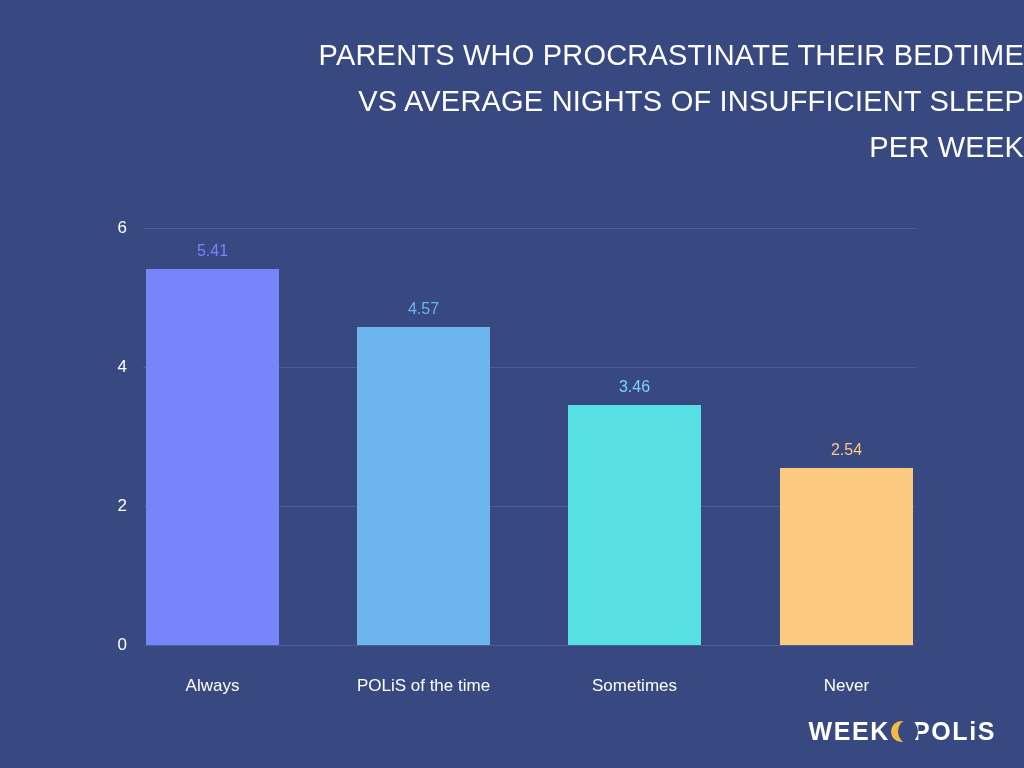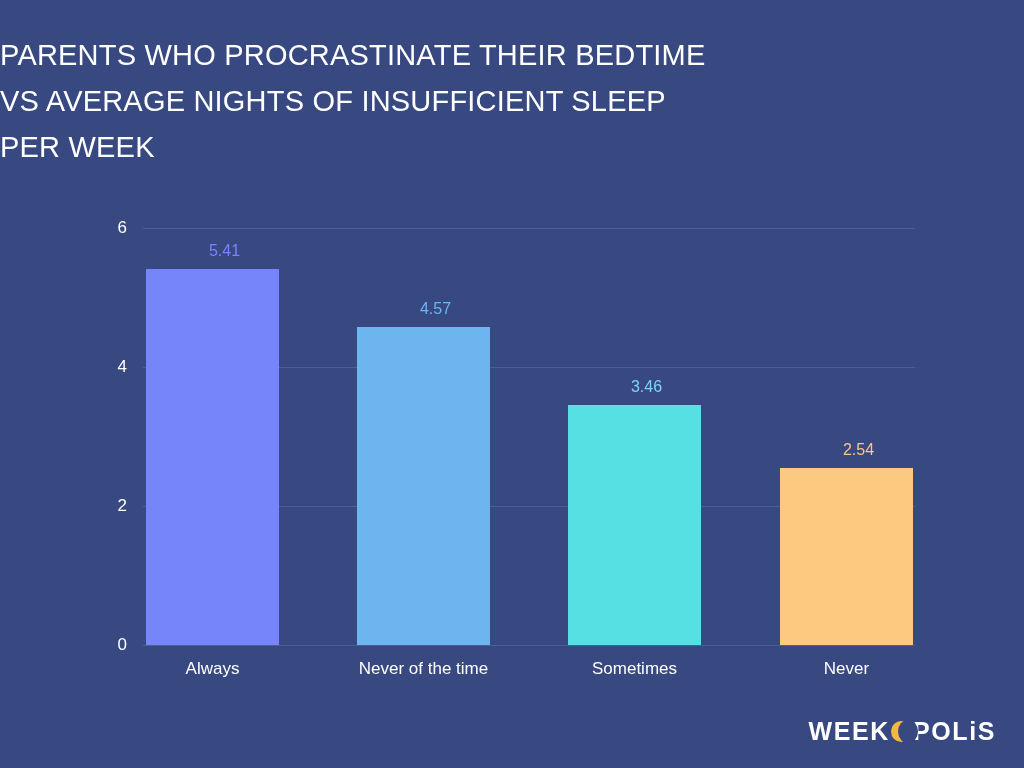--- a/index.html
+++ b/index.html
@@ -12,21 +12,21 @@
     position:relative;
     width:1024px; height:768px;
     background:#384880;
   }
 
   
   #chart-title {
     position:absolute;
     left:0; top:32px;
     width:1024px;
-    text-align:left;
+    text-align:right;
     color:#ffffff;
     font-size:29px;
     font-weight:400;
     line-height:46px;
     letter-spacing:0.2px;
   }
   #chart-title .tline { display:block; }
 
   
   #plot {
@@ -91,34 +91,34 @@
     left:0;
     width:133px;
   }
   .bar-0 { height:376px; background:#7686fa; }
   .bar-1 { height:318px; background:#6db5ee; }
   .bar-2 { height:240px; background:#57e0e4; }
   .bar-3 { height:177px; background:#fcc980; }
 
   .bar-value {
     position:absolute;
-    left:12px;
+    left:0;
     width:133px;
     text-align:center;
     font-size:16px;
     line-height:16px;
   }
   .bv-0 { bottom:386px; color:#7686fa; }
   .bv-1 { bottom:328px; color:#6db5ee; }
   .bv-2 { bottom:250px; color:#7dd3fc;margin-top:31px; }
   .bv-3 { bottom:187px; color:#fcc980;margin-top:8px; }
 
   .bar-category {
     position:absolute;
-    top:432px;
+    top:449px;
     left:-40px;
     width:213px;
     text-align:center;
     color:#ffffff;
     font-size:17px;
     line-height:17px;
   }
 
   
   #brand-logo {
@@ -179,21 +179,21 @@
 
     <div class="bar-group bg0">
       <div class="bar-value bv-0">5.41</div>
       <div class="bar bar-0"></div>
       <div class="bar-category">Always</div>
     </div>
 
     <div class="bar-group bg1">
       <div class="bar-value bv-1">4.57</div>
       <div class="bar bar-1"></div>
-      <div class="bar-category">Never of the time</div>
+      <div class="bar-category">POLiS of the time</div>
     </div>
 
     <div class="bar-group bg2">
       <div class="bar-value bv-2">3.46</div>
       <div class="bar bar-2"></div>
       <div class="bar-category">Sometimes</div>
     </div>
 
     <div class="bar-group bg3">
       <div class="bar-value bv-3">2.54</div>

